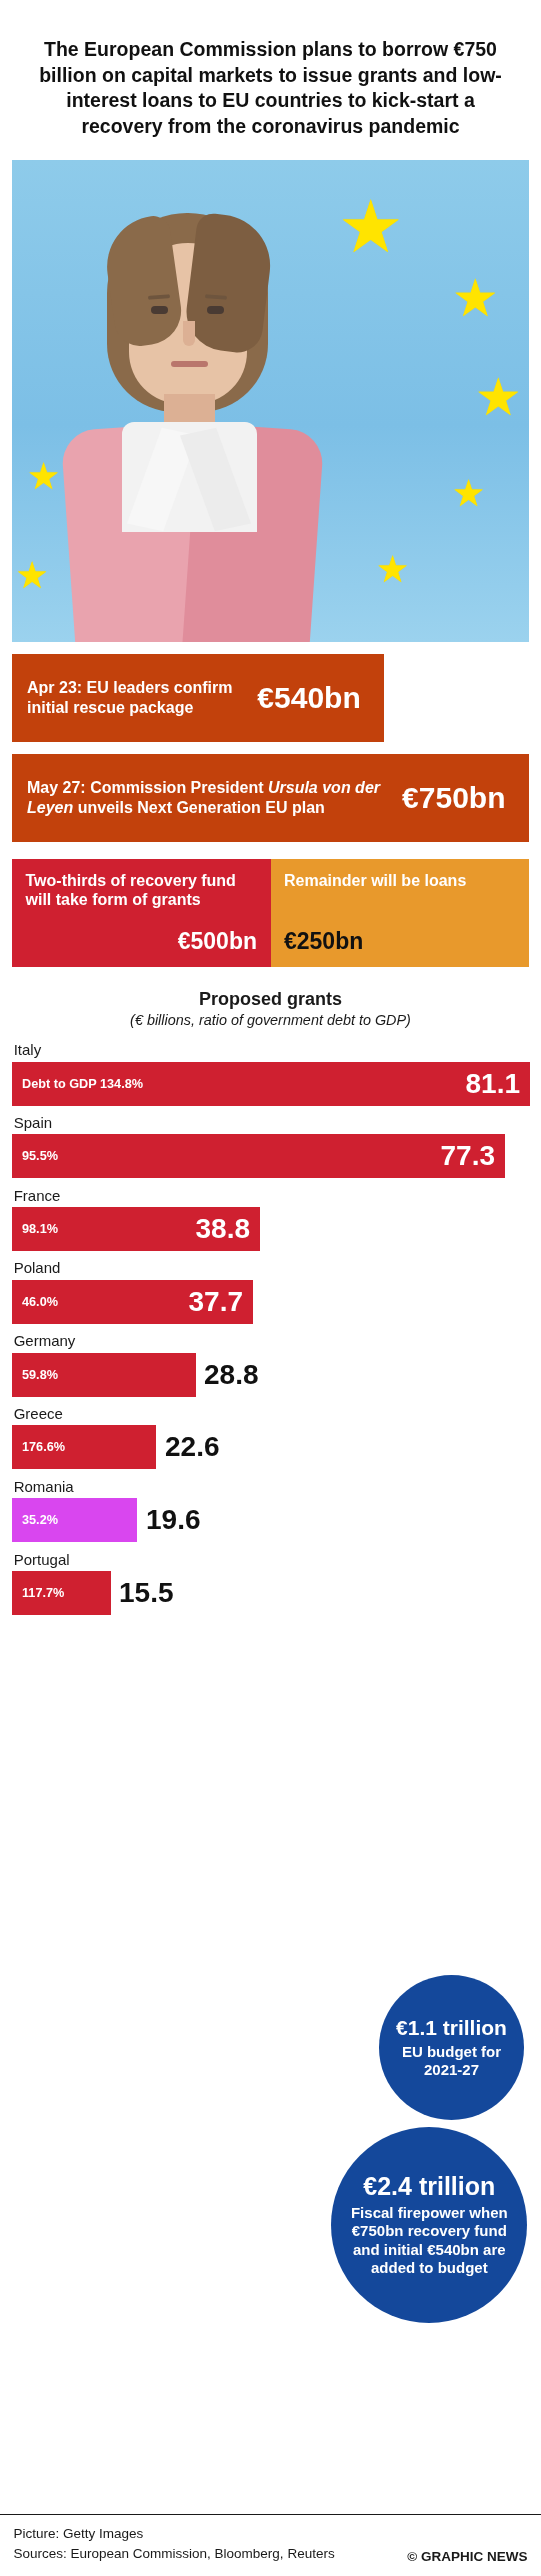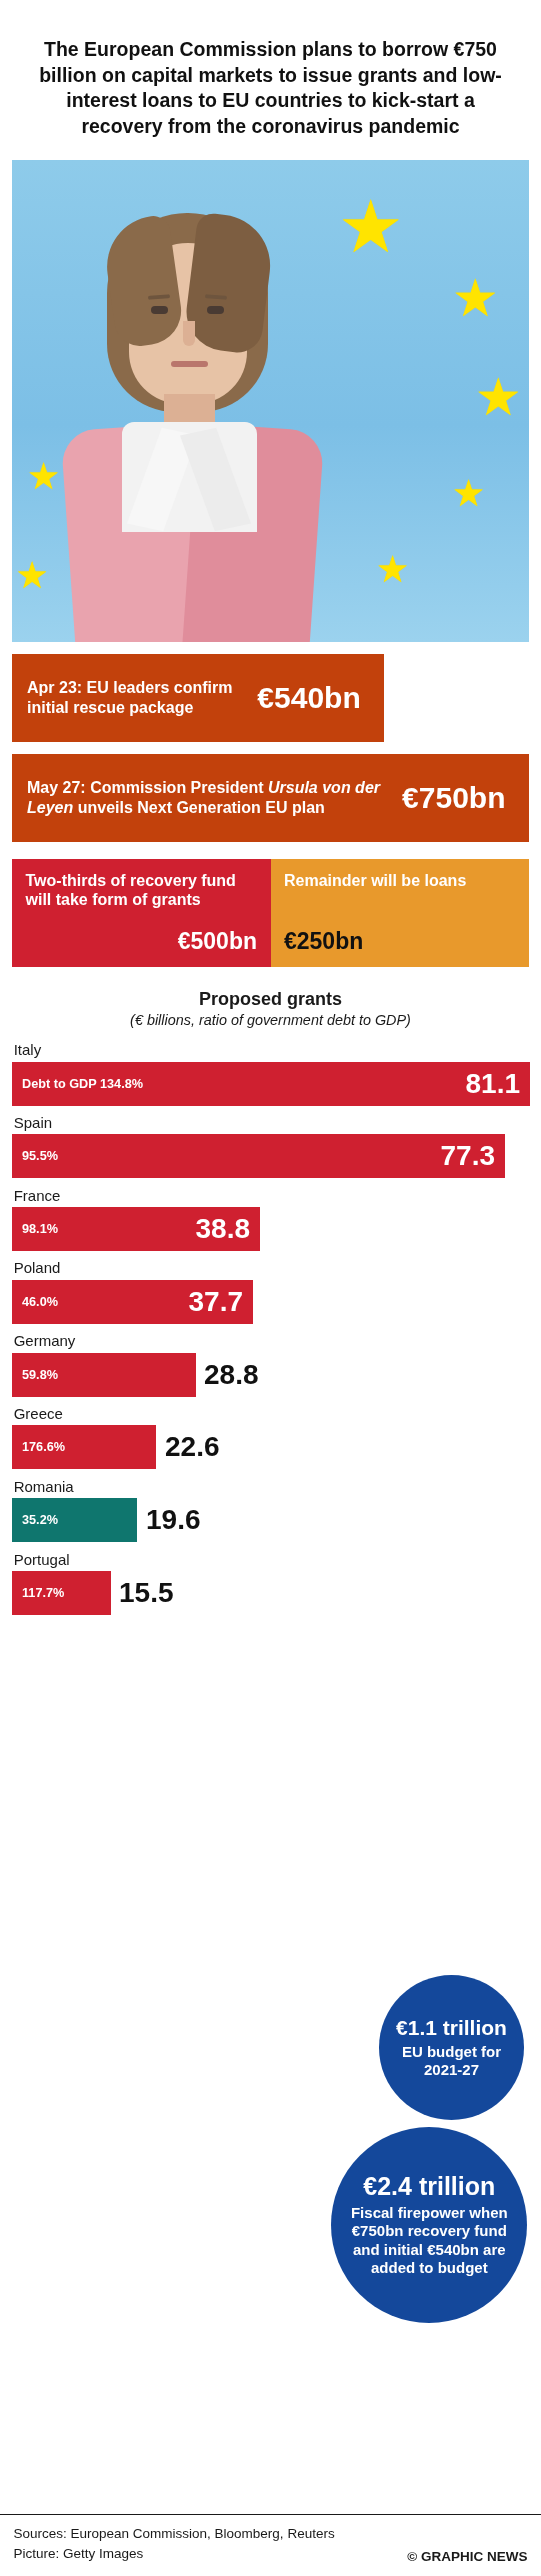--- a/index.html
+++ b/index.html
@@ -368,21 +368,21 @@
       </div>
       <div class="bar-row">
         <div class="country">Greece</div>
         <div class="bar" style="width: 144px; background: rgb(207, 32, 48);">
           <span class="debt">176.6%</span>
           <span class="val outside" style="right: auto; left: 153px;">22.6</span>
         </div>
       </div>
       <div class="bar-row">
         <div class="country">Romania</div>
-        <div class="bar" style="width: 125px; background: #0f766e;">
+        <div class="bar" style="width: 125px; background: #d946ef;">
           <span class="debt">35.2%</span>
           <span class="val outside" style="right: auto; left: 134px;">19.6</span>
         </div>
       </div>
       <div class="bar-row">
         <div class="country">Portugal</div>
         <div class="bar" style="width: 99px; background: rgb(207, 32, 48);">
           <span class="debt">117.7%</span>
           <span class="val outside" style="right: auto; left: 107px;">15.5</span>
         </div>
@@ -393,20 +393,20 @@
       <div class="small">EU budget for 2021-27</div>
     </div>
     <div class="circle" id="circle-firepower">
       <div class="big">€2.4 trillion</div>
       <div class="small">Fiscal firepower when €750bn recovery fund and initial €540bn are added to budget</div>
     </div>
   </div>
 
   <div class="footer">
     <div class="left">
+      <div>Picture: Getty Images</div>
       <div>Sources: European Commission, Bloomberg, Reuters</div>
-      <div>Picture: Getty Images</div>
     </div>
     <div class="right">© GRAPHIC NEWS</div>
   </div>
 
 </div>
 
 
 </body></html>

